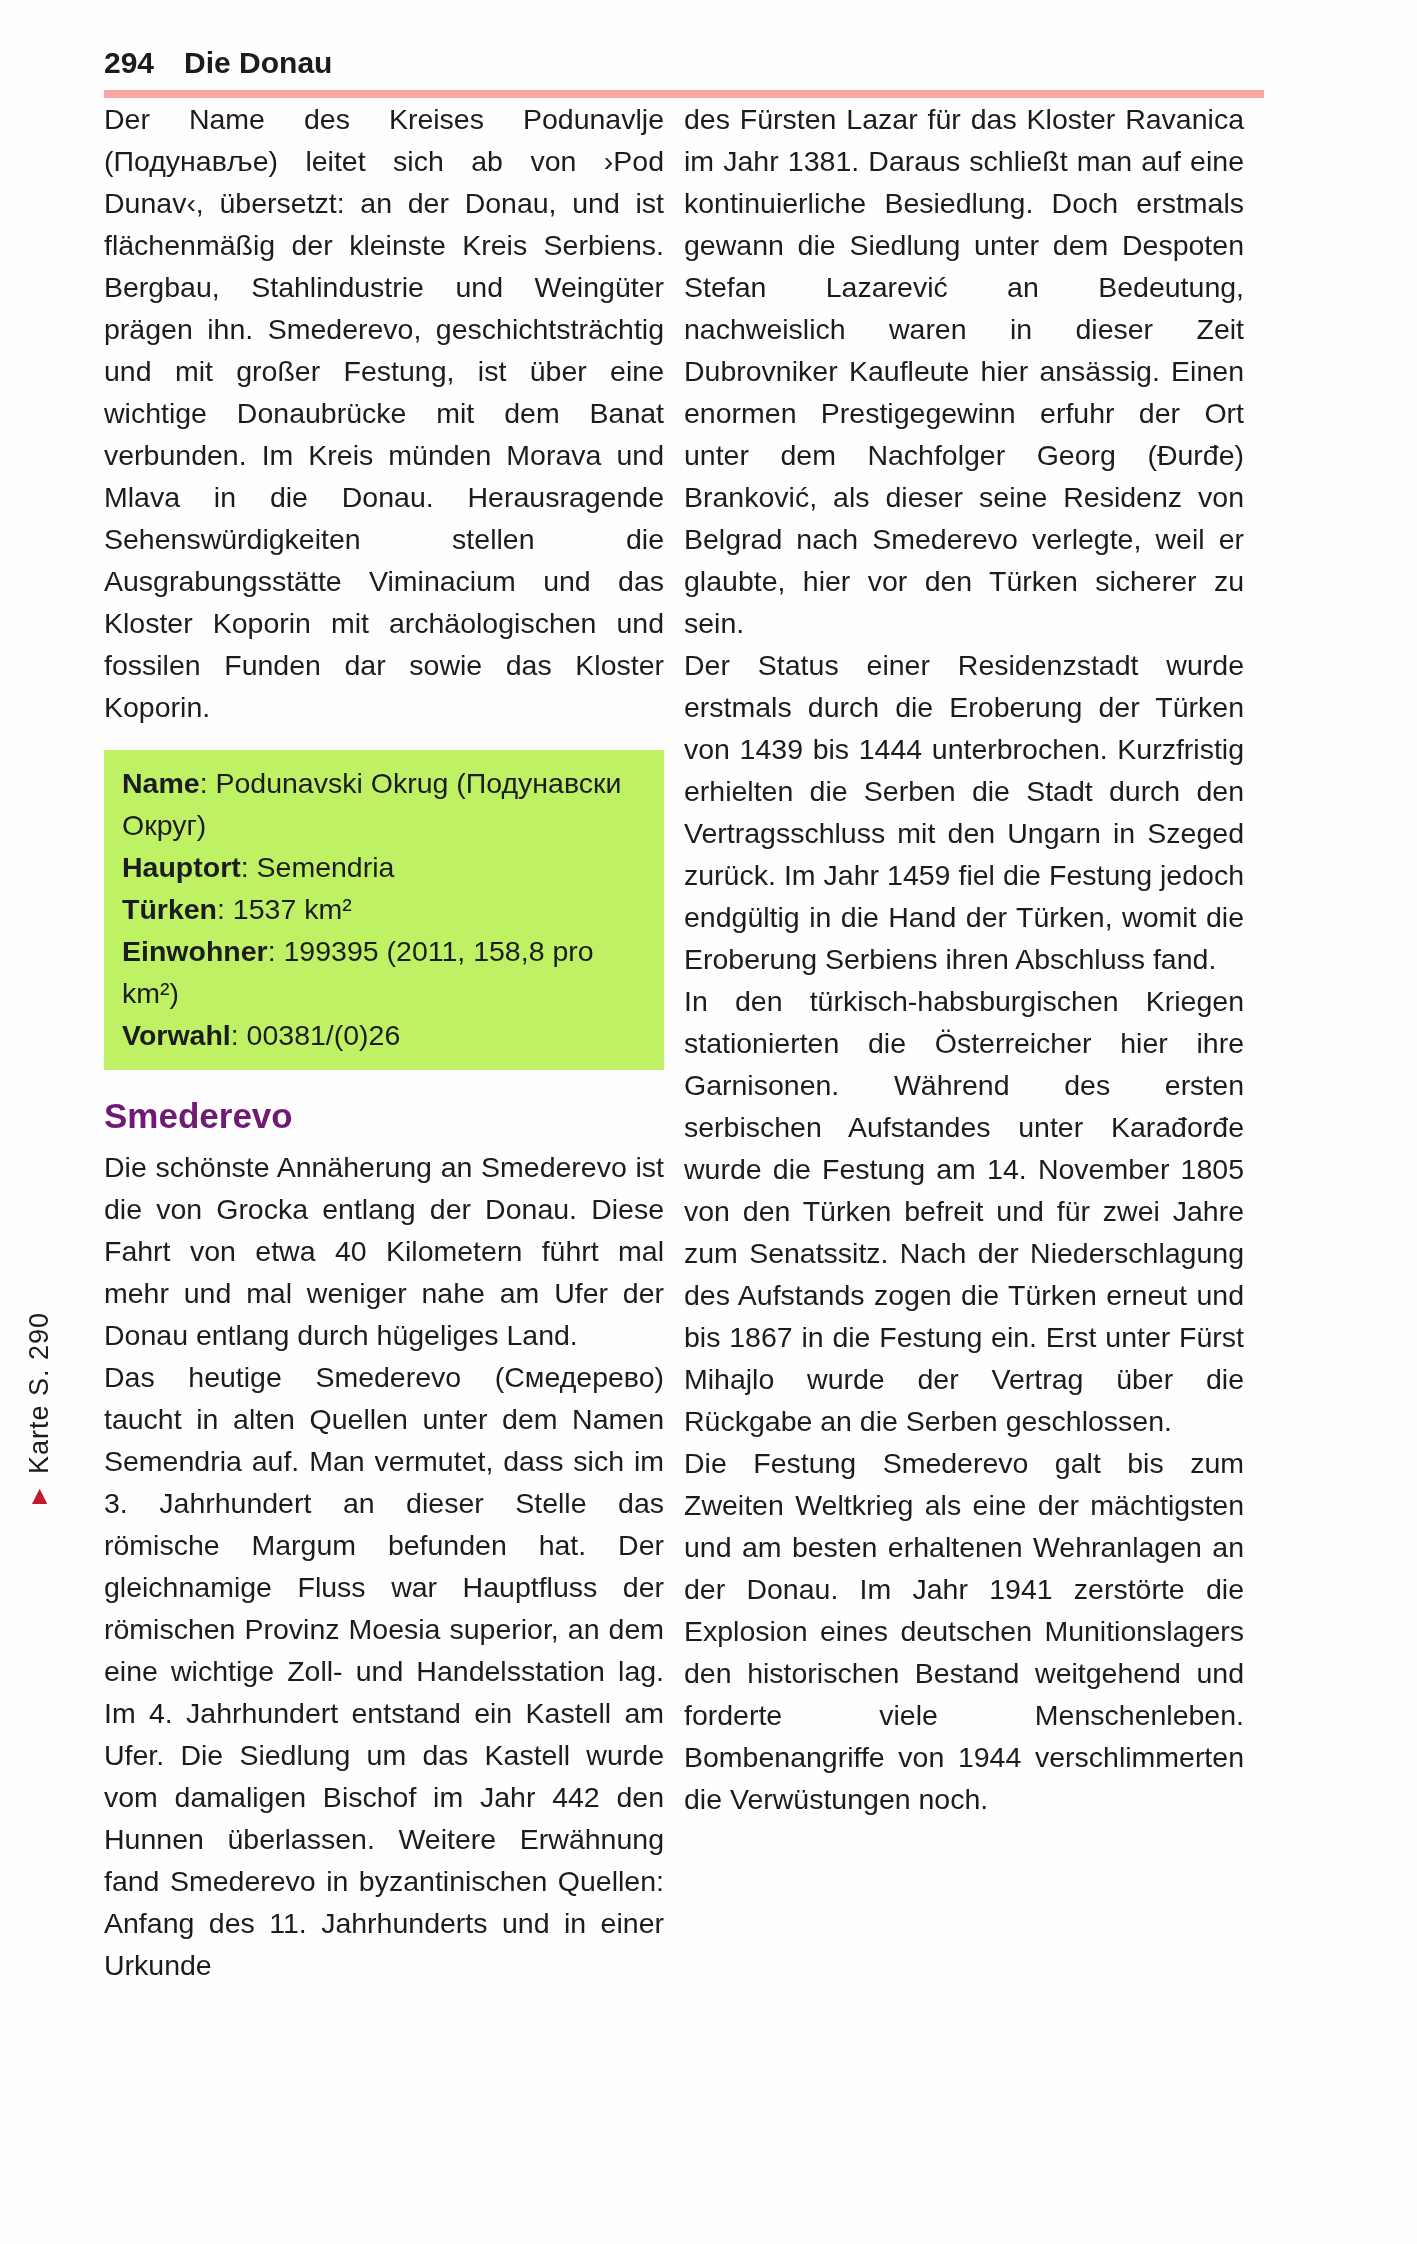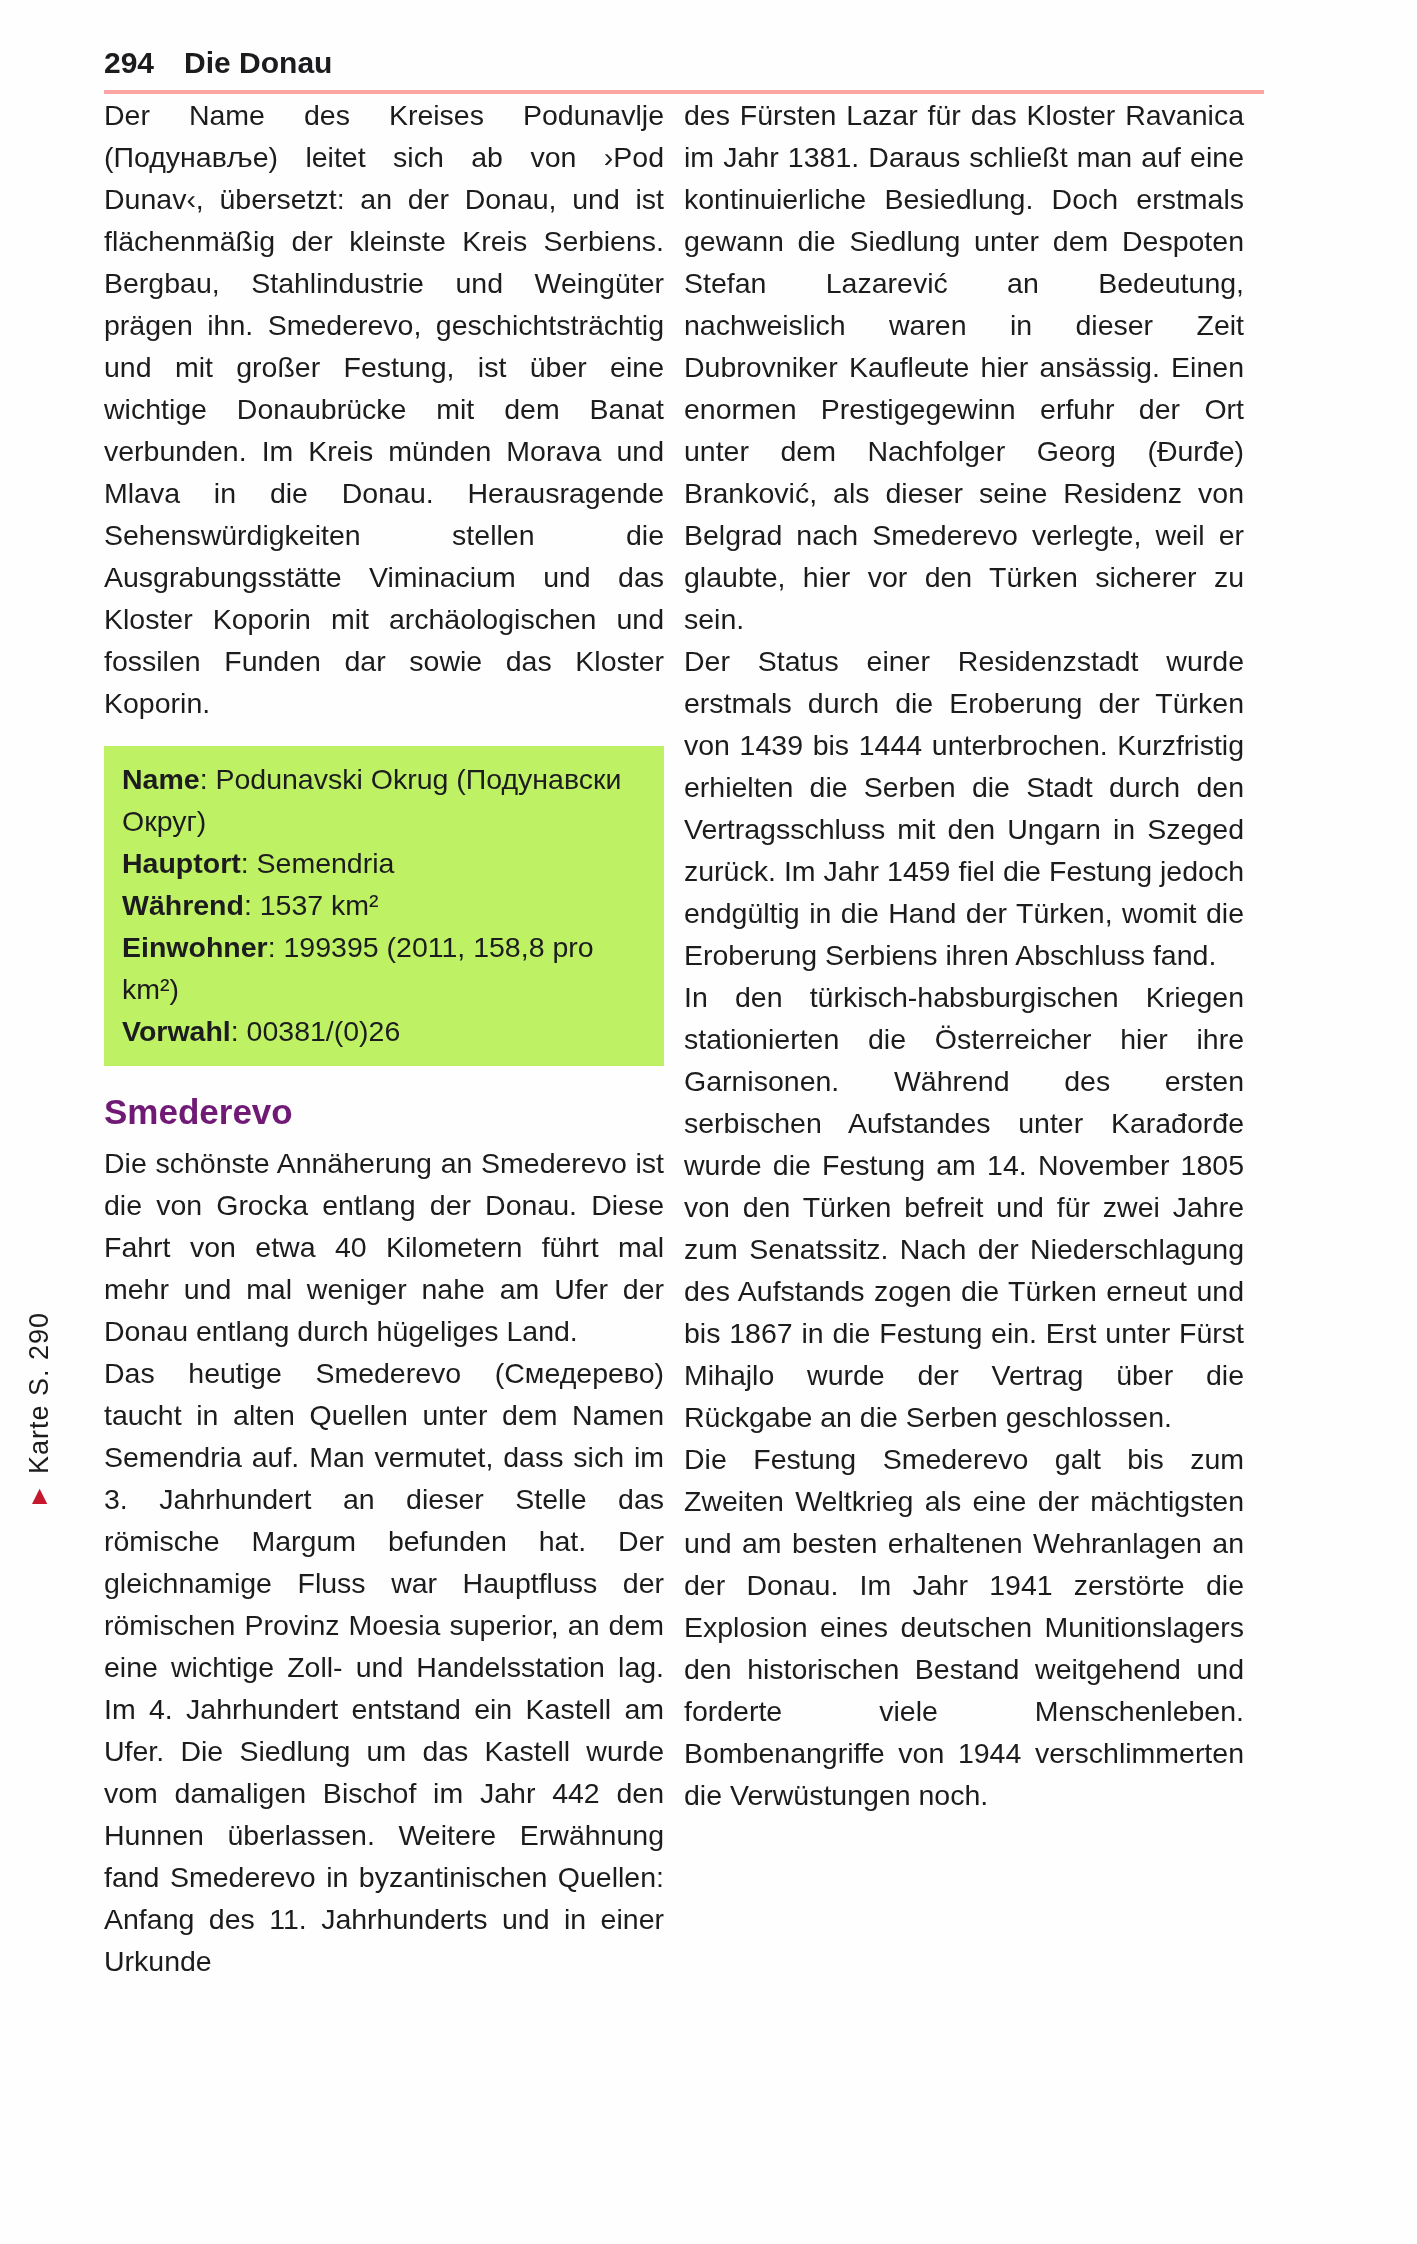--- a/index.html
+++ b/index.html
@@ -13,21 +13,21 @@
     font-family: "Liberation Sans", "DejaVu Sans", sans-serif;
     color: #1c1c1e;
     padding: 46px 153px 0 104px;
   }
   .page-header {
     display: flex;
     align-items: baseline;
     gap: 30px;
     font-size: 30px;
     font-weight: bold;
-    border-bottom: 4px solid #fca5a5;
+    border-bottom: 8px solid #fca5a5;
     padding-bottom: 10px;
   }
   h1.article-title {
     color: #c5172e;
     font-size: 45px;
     font-weight: bold;
     margin-top: 20px;
     margin-bottom: 28px;
     letter-spacing: 0.5px;
   }
@@ -90,21 +90,21 @@
 
 
   <div class="columns">
 
     <div class="col">
       <p>Der Name des Kreises Podunavlje (Подунавље) leitet sich ab von ›Pod Dunav‹, übersetzt: an der Donau, und ist flächenmäßig der kleinste Kreis Serbiens. Bergbau, Stahlindustrie und Weingüter prägen ihn. Smederevo, geschichtsträchtig und mit großer Festung, ist über eine wichtige Donaubrücke mit dem Banat verbunden. Im Kreis münden Morava und Mlava in die Donau. Herausragende Sehenswürdigkeiten stellen die Ausgrabungsstätte Viminacium und das Kloster Koporin mit archäologischen und fossilen Funden dar sowie das Kloster Koporin.</p>
 
       <div class="infobox">
         <div class="infobox-row"><span class="label">Name</span><span>: Podunavski Okrug (Подунавски Округ)</span></div>
         <div class="infobox-row"><span class="label">Hauptort</span><span>: Semendria</span></div>
-        <div class="infobox-row"><span class="label">Während</span><span>: 1537 km²</span></div>
+        <div class="infobox-row"><span class="label">Türken</span><span>: 1537 km²</span></div>
         <div class="infobox-row"><span class="label">Einwohner</span><span>: 199395 (2011, 158,8 pro km²)</span></div>
         <div class="infobox-row"><span class="label">Vorwahl</span><span>: 00381/(0)26</span></div>
       </div>
 
       <h2 class="subheading">Smederevo</h2>
 
       <p>Die schönste Annäherung an Smederevo ist die von Grocka entlang der Donau. Diese Fahrt von etwa 40 Kilometern führt mal mehr und mal weniger nahe am Ufer der Donau entlang durch hügeliges Land.</p>
       <p>Das heutige Smederevo (Смедерево) taucht in alten Quellen unter dem Namen Semendria auf. Man vermutet, dass sich im 3. Jahrhundert an dieser Stelle das römische Margum befunden hat. Der gleichnamige Fluss war Hauptfluss der römischen Provinz Moesia superior, an dem eine wichtige Zoll- und Handelsstation lag. Im 4. Jahrhundert entstand ein Kastell am Ufer. Die Siedlung um das Kastell wurde vom damaligen Bischof im Jahr 442 den Hunnen überlassen. Weitere Erwähnung fand Smederevo in byzantinischen Quellen: Anfang des 11. Jahrhunderts und in einer Urkunde</p>
     </div>
 

